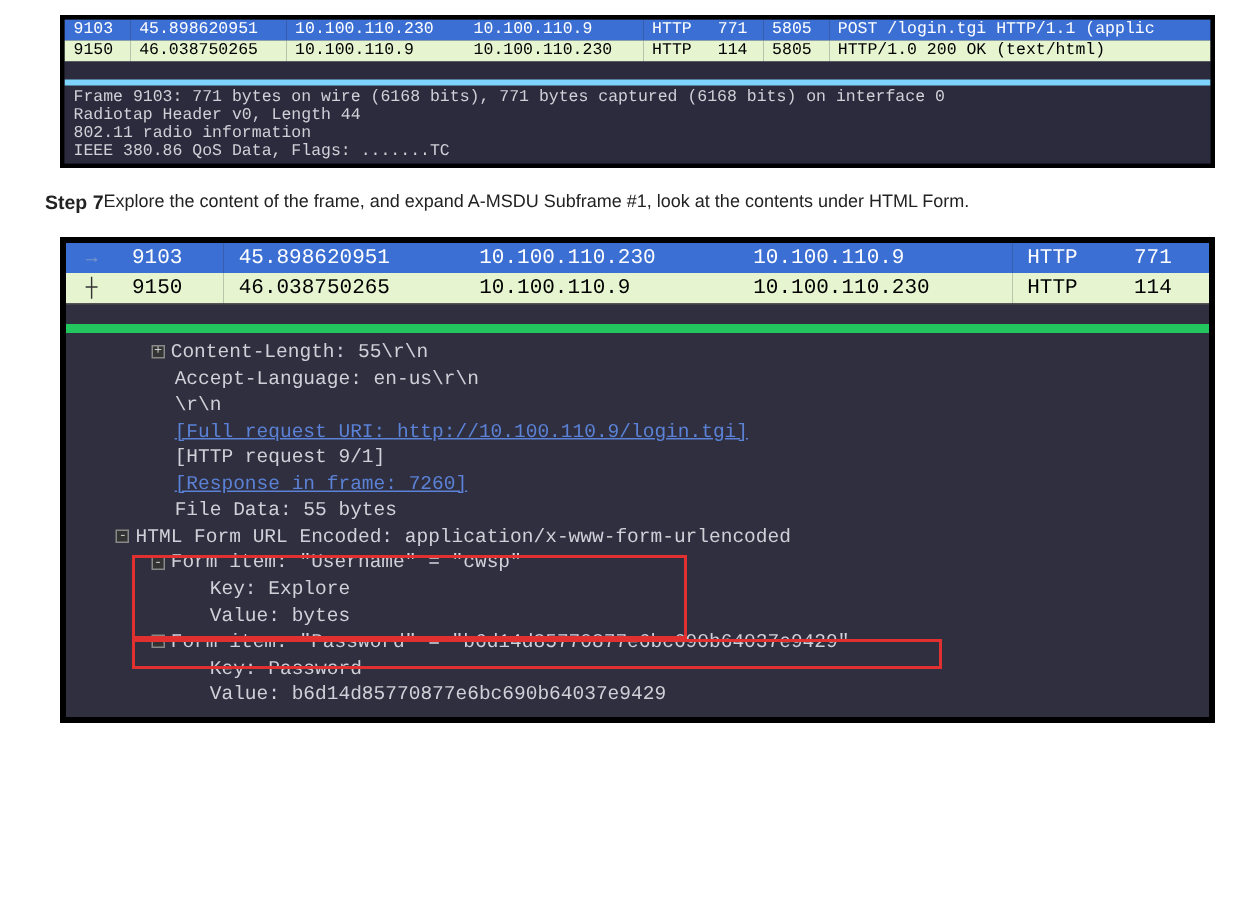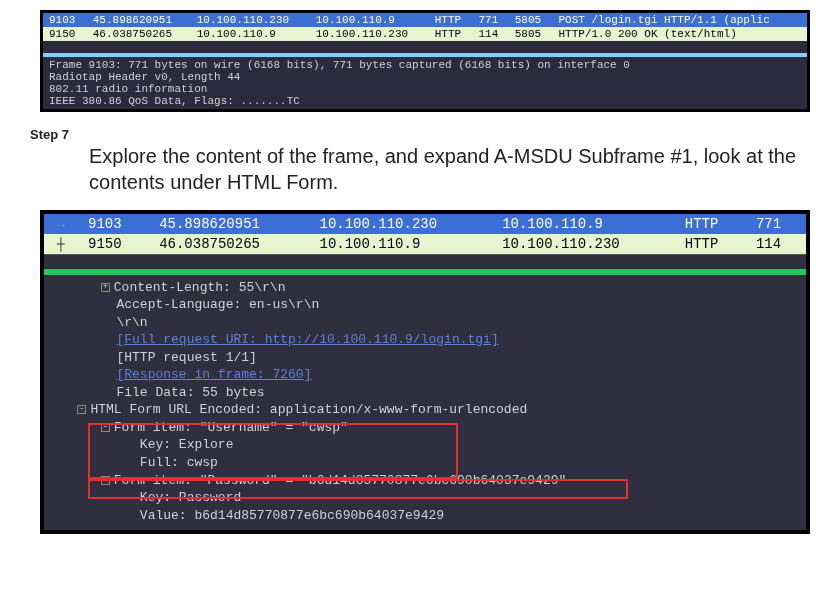--- a/index.html
+++ b/index.html
@@ -42,27 +42,25 @@
   .step-block {
     display: flex;
     align-items: flex-start;
     margin: 15px 20px 15px 20px;
     font-family: Arial, sans-serif;
     color: #222;
   }
   .step-label {
     font-weight: bold;
     font-size: 13px;
-    margin-right: 20px;
     white-space: nowrap;
   }
   .step-text {
-    font-size: 20px;
+    font-size: 12px;
     line-height: 1.3;
-    margin-top: 16px;
   }
 
   .panel2 {
     border: 4px solid #000;
     background: #2f2f40;
     font-family: "Courier New", monospace;
     font-size: 13px;
     overflow: hidden;
     position: relative;
   }
@@ -183,27 +181,27 @@
       <td colspan="7" style="height:14px;"></td>
     </tr>
   </tbody>
     </table>
 
   <div class="details2">
     <div class="dline">      <span class="expander">+</span><span>Content-Length: 55\r\n</span></div>
     <div class="dline">        <span>Accept-Language: en-us\r\n</span></div>
     <div class="dline">        <span>\r\n</span></div>
     <div class="dline">        <span class="link">[Full request URI: http://10.100.110.9/login.tgi]</span></div>
-    <div class="dline">        <span>[HTTP request 1/1]</span></div>
+    <div class="dline">        <span>[HTTP request 9/1]</span></div>
     <div class="dline">        <span class="link">[Response in frame: 7260]</span></div>
     <div class="dline">        <span>File Data: 55 bytes</span></div>
     <div class="dline">   <span class="expander">-</span><span>HTML Form URL Encoded: application/x-www-form-urlencoded</span></div>
     <div class="dline">      <span class="expander">-</span><span>Form item: "Username" = "cwsp"</span></div>
     <div class="dline">           <span>Key: Explore</span></div>
-    <div class="dline">           <span>Full: cwsp</span></div>
+    <div class="dline">           <span>Value: bytes</span></div>
     <div class="dline">      <span class="expander">-</span><span>Form item: "Password" = "b6d14d85770877e6bc690b64037e9429"</span></div>
     <div class="dline">           <span>Key: Password</span></div>
     <div class="dline">           <span>Value: b6d14d85770877e6bc690b64037e9429</span></div>
 
     <div class="redbox" style="left:44px; top:148px; width:370px; height:56px;"></div>
     <div class="redbox" style="left:44px; top:204px; width:540px; height:20px;"></div>
   </div>
 </div>
 
 </body></html>

